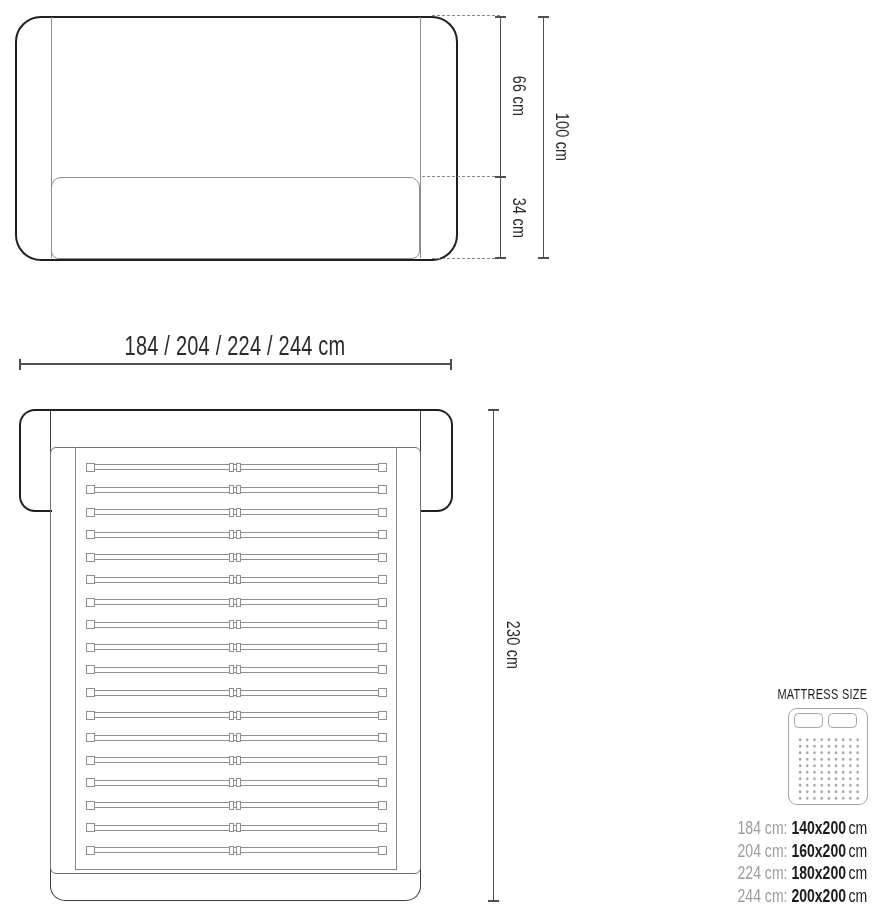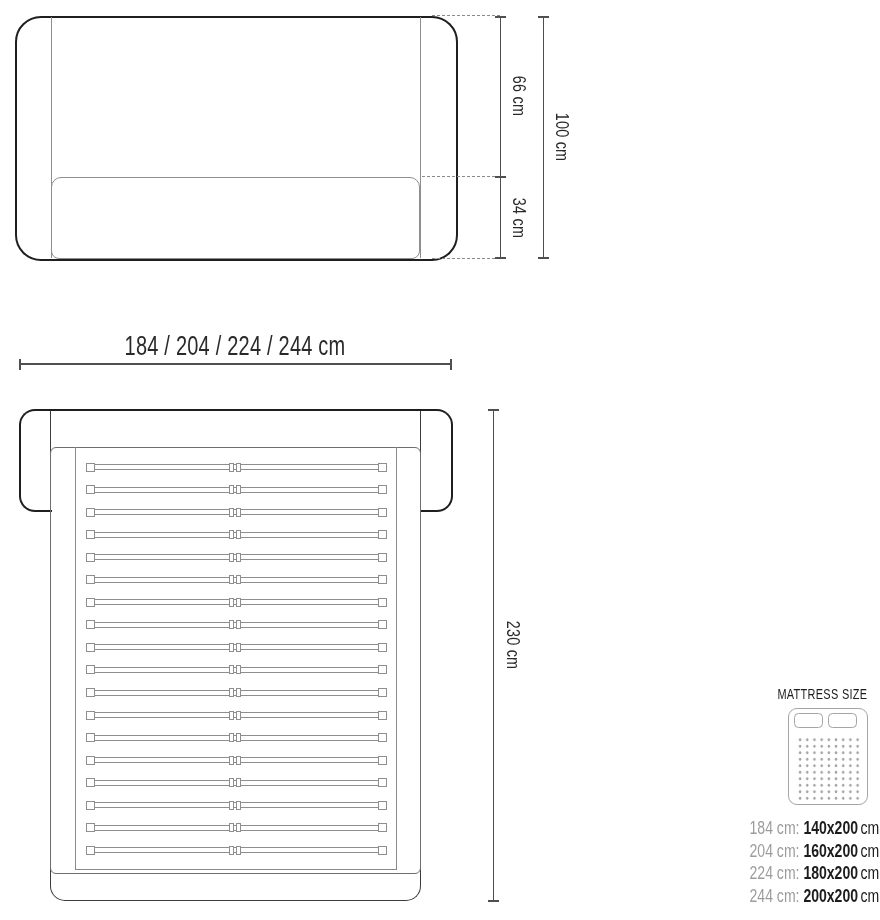--- a/index.html
+++ b/index.html
@@ -108,21 +108,21 @@
   .m-icon { left: 788px; top: 708px; width: 80px; height: 97px;
     border: 1.5px solid var(--icon, #a5a5a5); border-radius: 9px; background: #fff; }
   .m-icon .pillow { position: absolute; top: 4px; width: 29px; height: 15px;
     border: 1.4px solid var(--icon, #a5a5a5); border-radius: 4.5px; }
   .m-icon .pillow.p1 { left: 5px; }
   .m-icon .pillow.p2 { left: 38.5px; }
   .m-icon .dots { position: absolute; left: 6px; right: 6px; top: 26px; bottom: 4px;
     background-image: radial-gradient(circle, var(--icon, #a5a5a5) 1.15px, rgba(255,255,255,0) 1.6px);
     background-size: 7.2px 6.5px; background-position: 1.5px 1.5px; }
 
-  .legend-rows { right: 1px; top: 817px; text-align: left; }
+  .legend-rows { right: 13px; top: 817px; text-align: left; }
   .legend-row { height: 22.6px; line-height: 22.6px; white-space: nowrap;
     font-size: 18px;
     transform: scaleX(0.78); transform-origin: 100% 50%; }
   .legend-row .frame-size { color: var(--legend-gray, #9c9c9c); }
   .legend-row .mattress-size { color: var(--legend-dark, #1c1c1c); font-weight: 700; margin-left: 5px; }
   .legend-row .unit { color: var(--legend-dark, #1c1c1c); font-weight: 400; margin-left: 3px; }
 </style>
 </head>
 <body>
 

